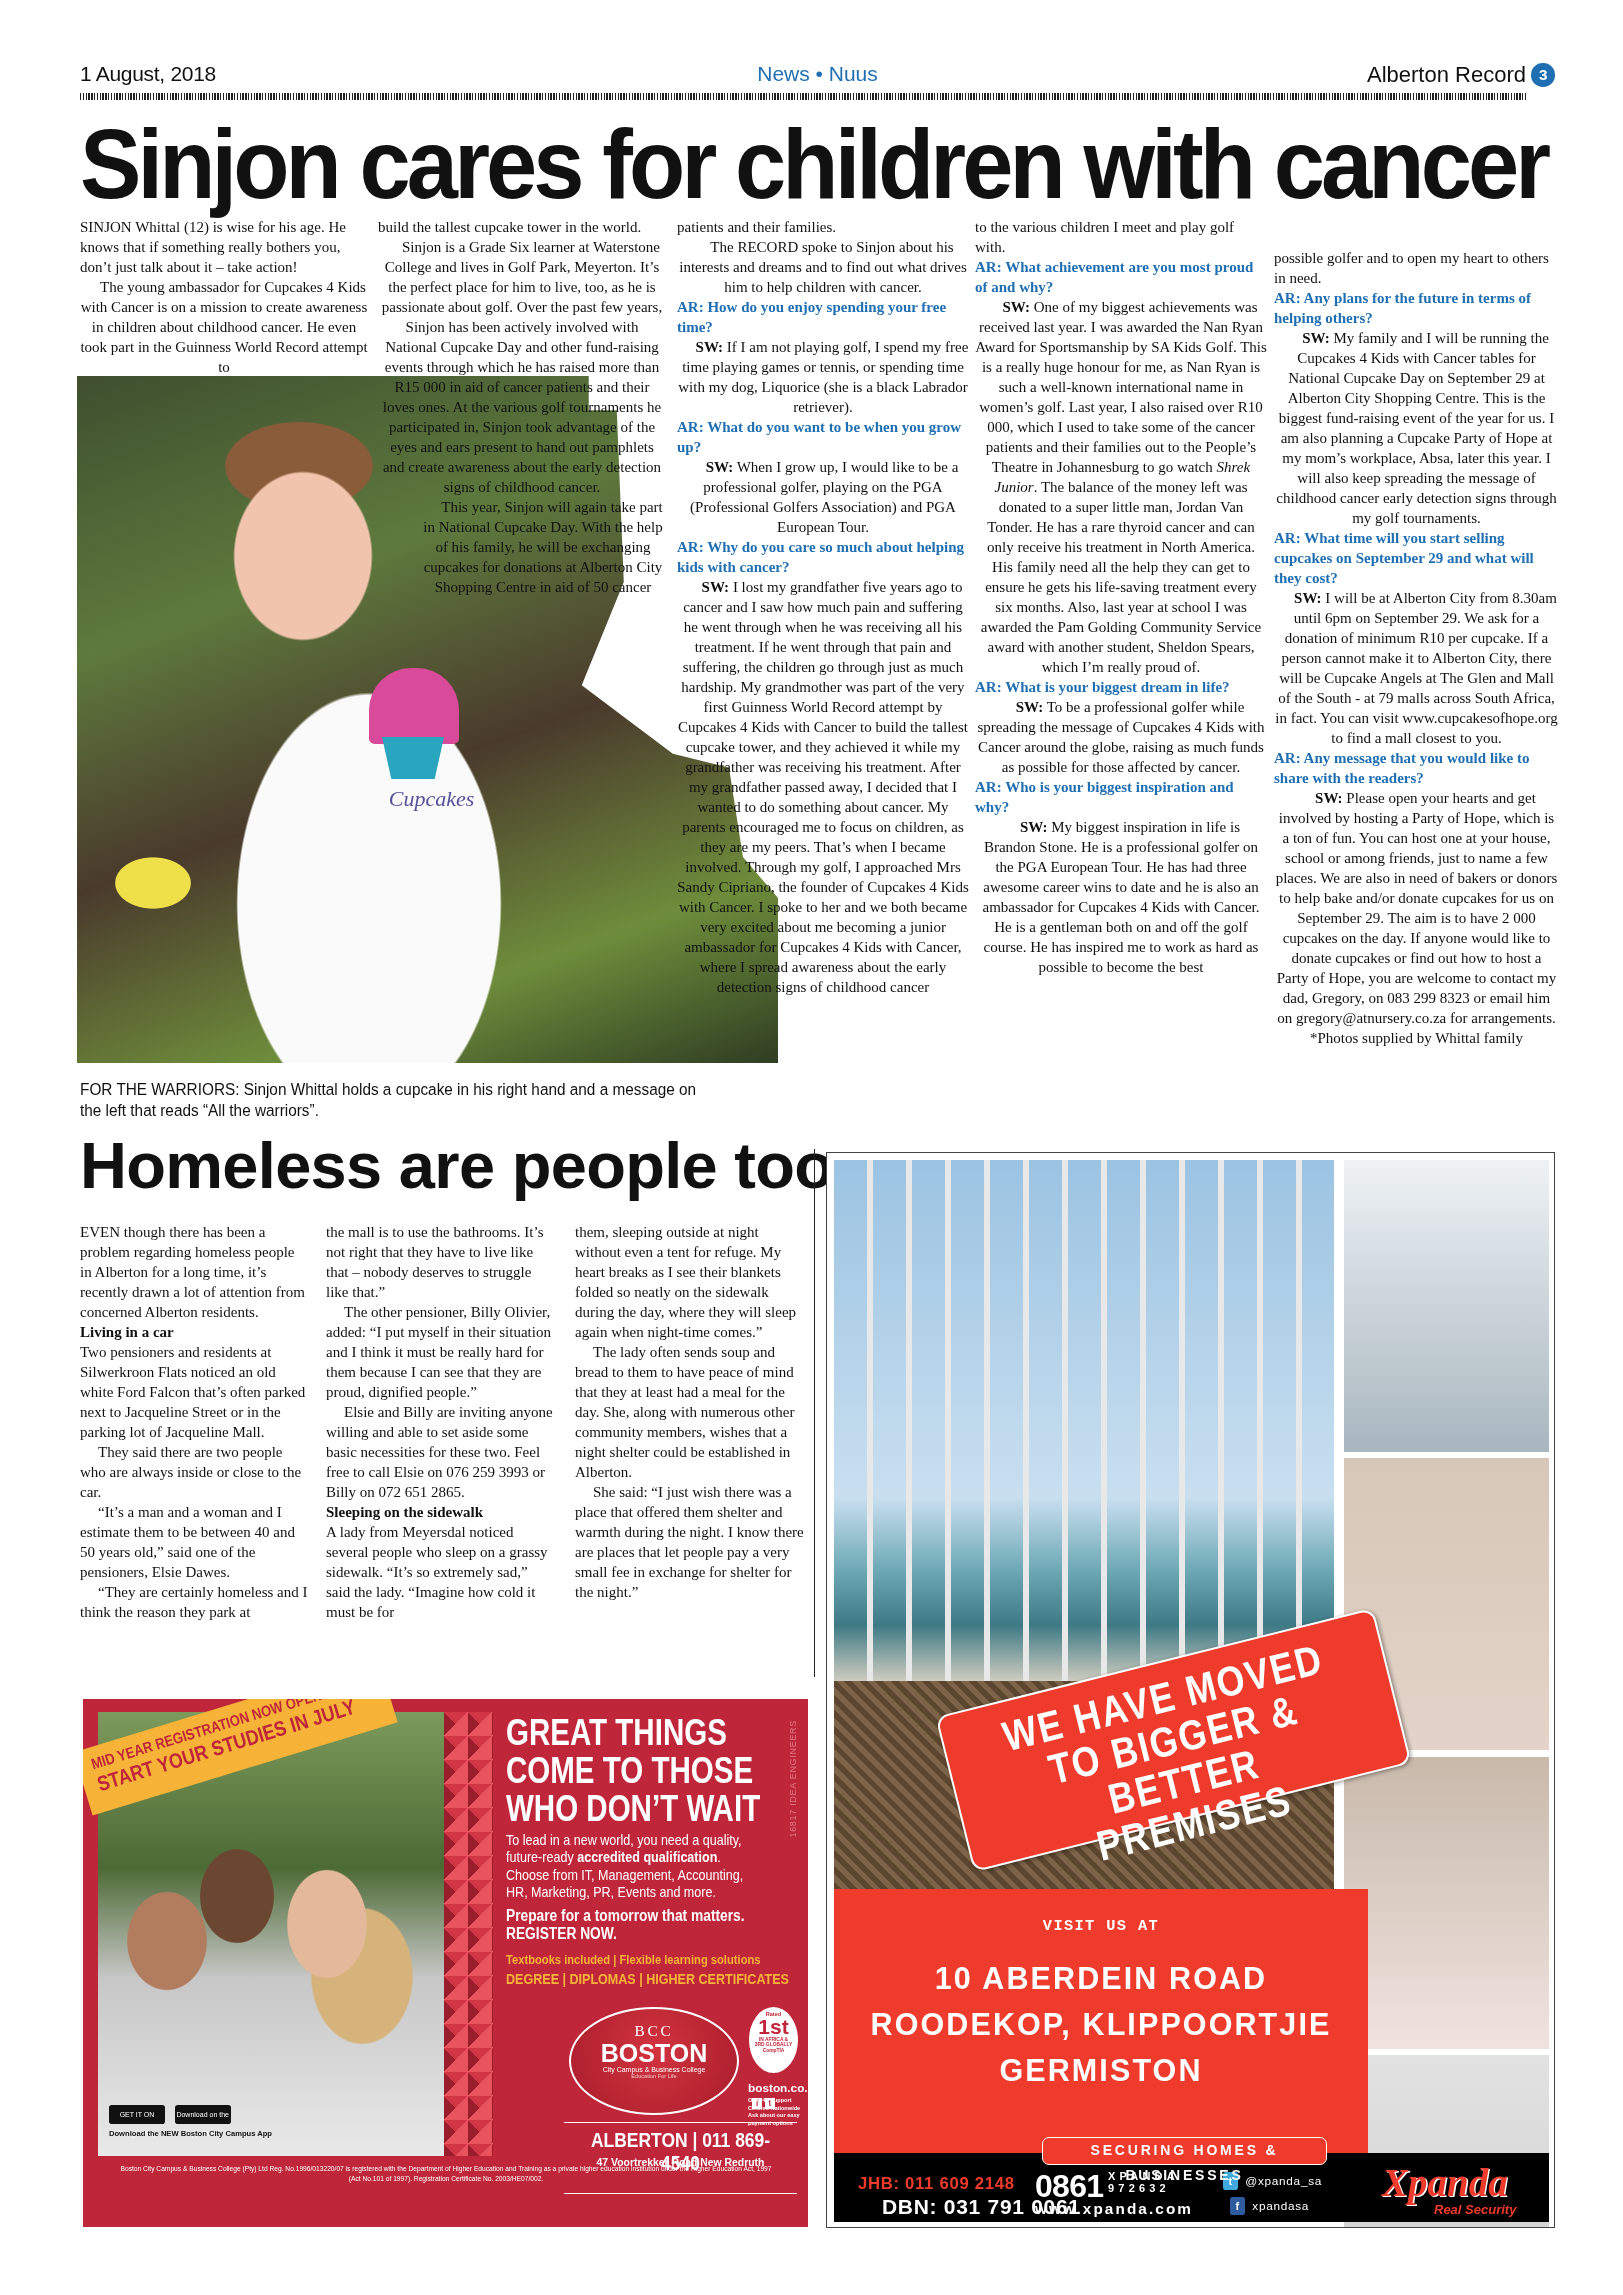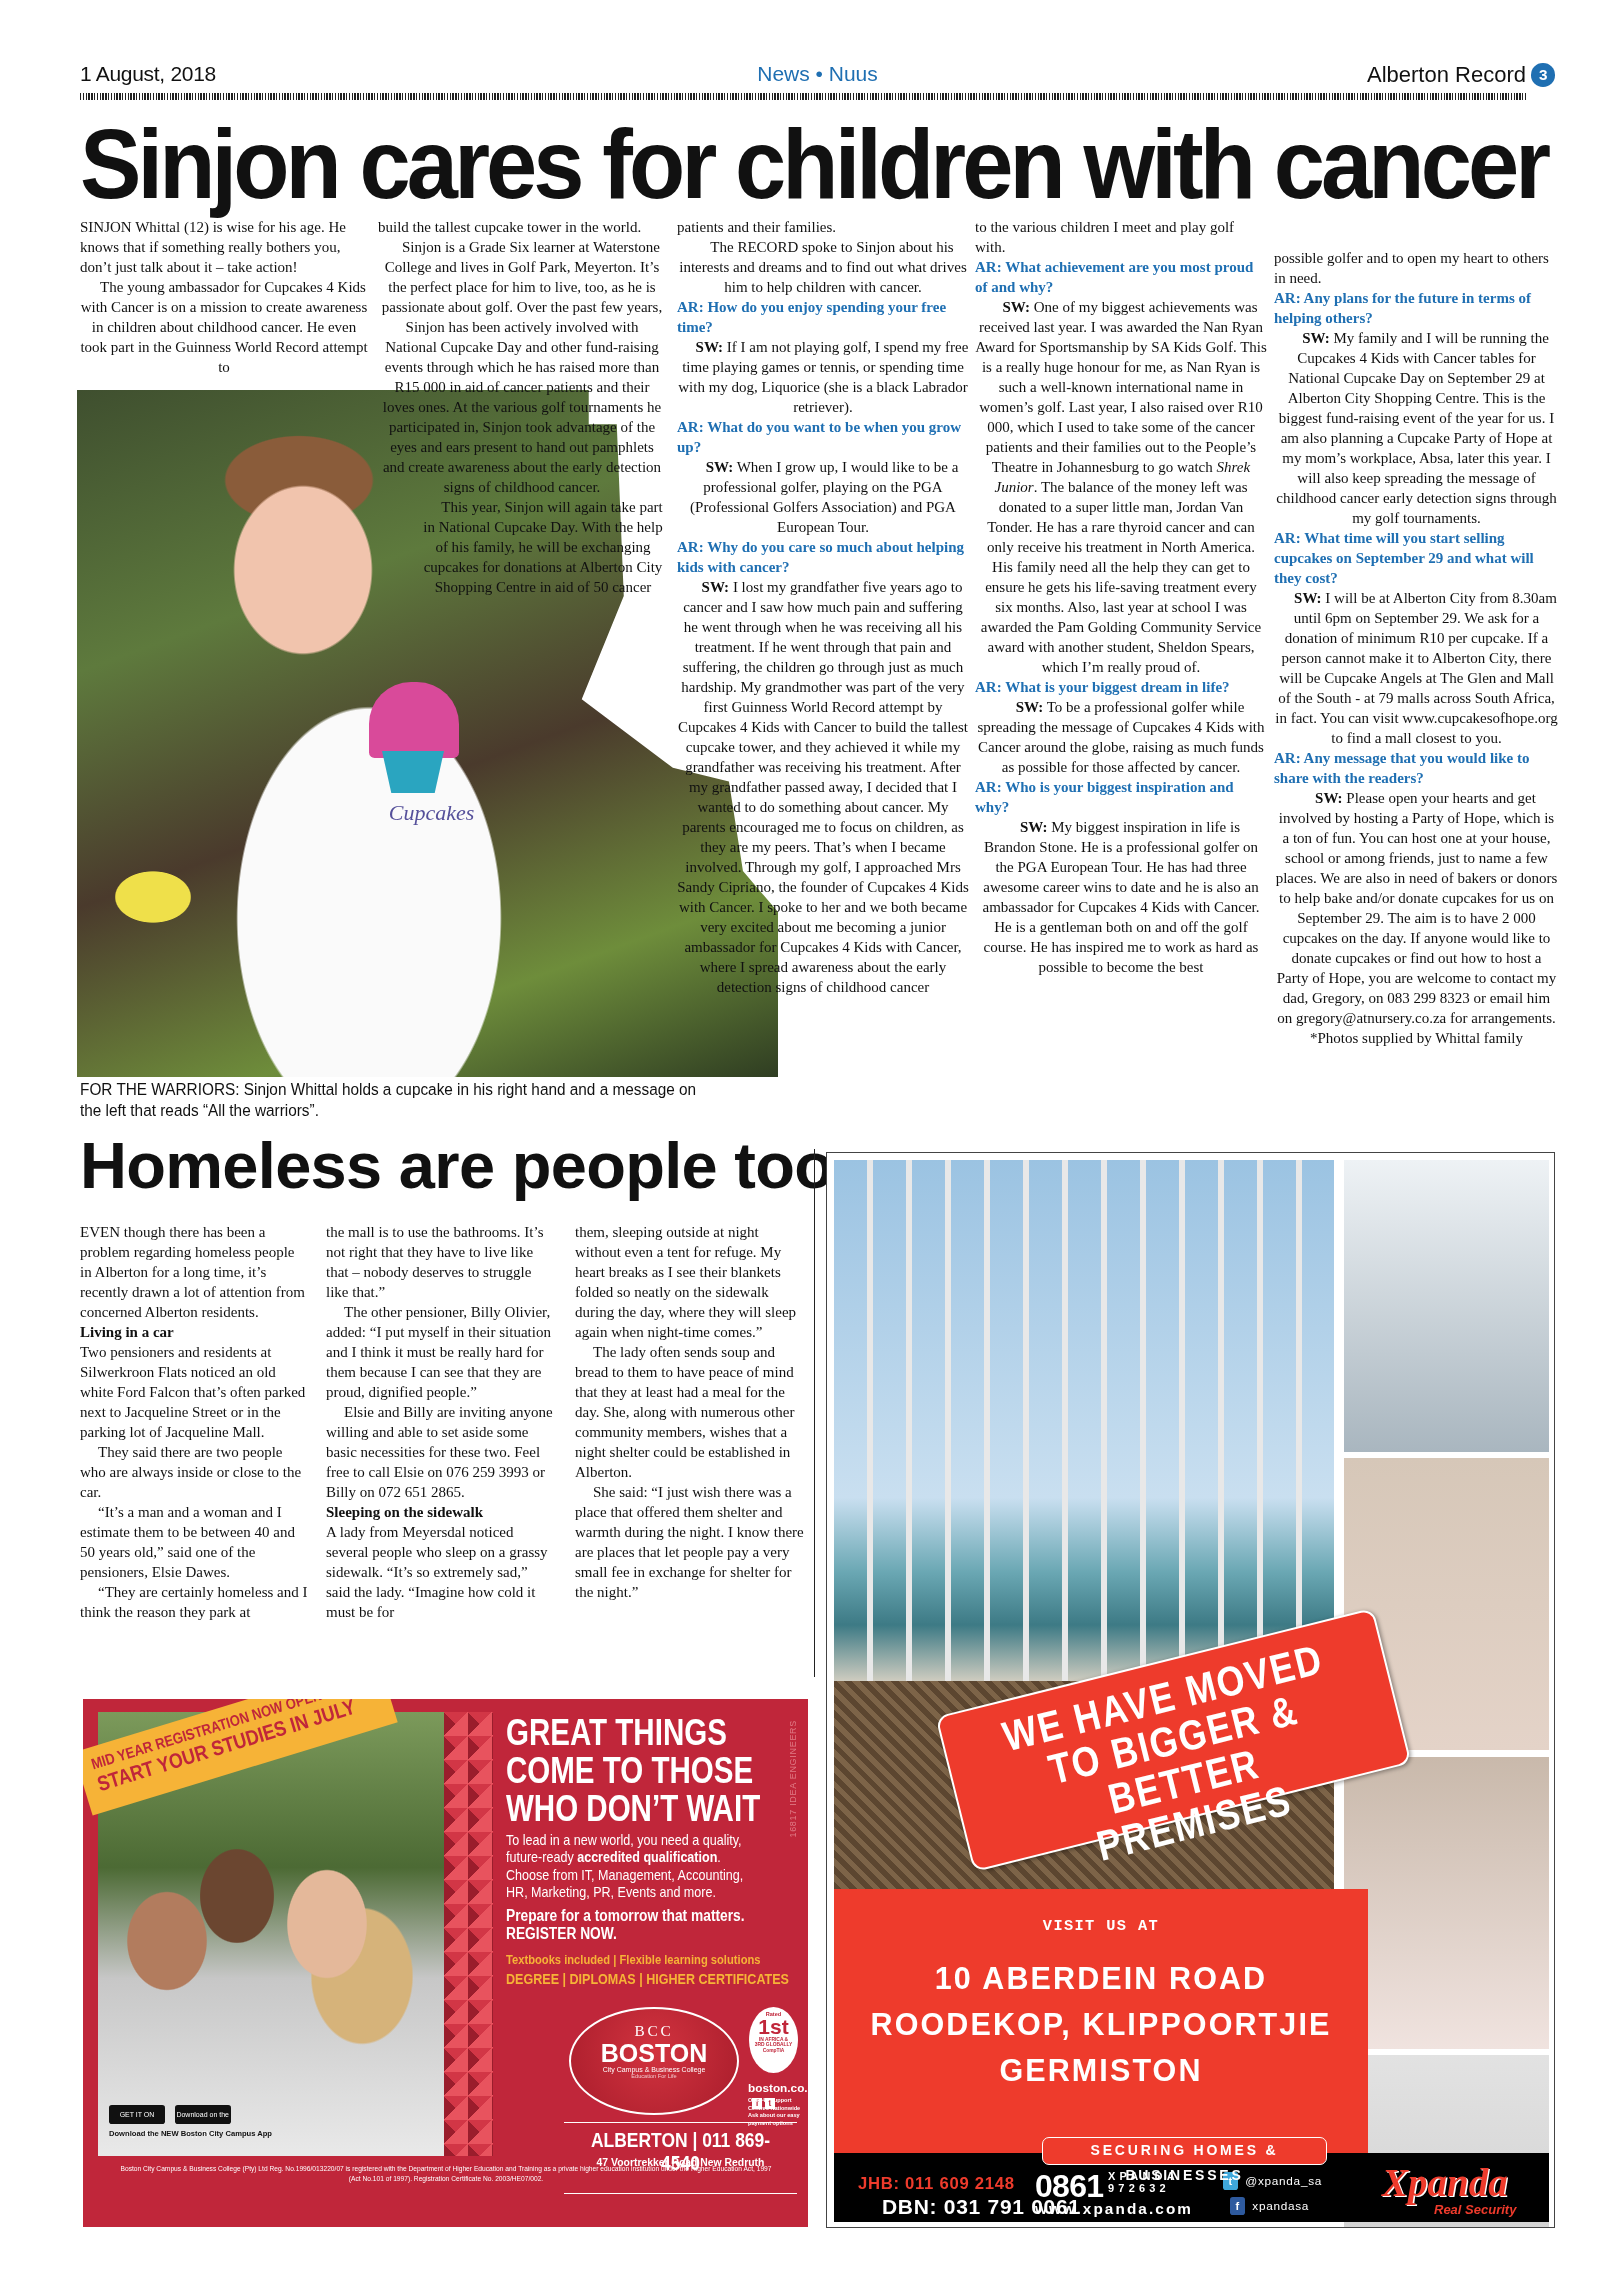--- a/index.html
+++ b/index.html
@@ -25,21 +25,21 @@
   .q { color: #1f6fb2; font-weight: bold; }
   .sw { font-weight: bold; }
   .col1 { left: 80px; top: 217px; width: 288px; }
   .col2 { left: 378px; top: 217px; width: 288px; }
   .col3 { left: 677px; top: 217px; width: 292px; }
   .col4 { left: 975px; top: 217px; width: 292px; }
   .col5 { left: 1274px; top: 217px; width: 285px; margin-top: 31px; }
   .credit { text-align: center; }
 
   
-  .photo { position: absolute; left: 77px; top: 390px; width: 701px; height: 687px;
+  .photo { position: absolute; left: 77px; top: 376px; width: 701px; height: 687px;
     background:
       radial-gradient(ellipse 97px 118px at 226px 180px, #f1c4ad 0 70%, transparent 72%),
       radial-gradient(ellipse 104px 62px at 222px 90px, #8a5c3a 0 70%, transparent 72%),
       radial-gradient(ellipse 187px 298px at 292px 528px, #fafafa 0 70%, transparent 71%),
       radial-gradient(ellipse 62px 42px at 76px 507px, #efe04a 0 60%, transparent 62%),
       linear-gradient(160deg, #3f4f2f 0%, #5e7a3d 30%, #4a3a2c 55%, #6e8d3b 80%, #2f3d22 100%);
     clip-path: polygon(0 0, 73% 0, 73% 5%, 77% 5%, 78% 30%, 72% 45%, 85% 55%, 93% 57%, 95% 70%, 100% 76%, 100% 100%, 0 100%); }
   .cupcake-logo { position: absolute; left: 292px; top: 292px; width: 90px; height: 76px; border-radius: 42px 42px 5.6px 5.6px; background: #d94a9a; }
   .cupcake-base { position: absolute; left: 305px; top: 361px; width: 62px; height: 42px; background: #2aa5c0; clip-path: polygon(0 0, 100% 0, 85% 100%, 15% 100%); }
   .shirt-text { position: absolute; left: 278px; top: 410px; width: 153px; font-family: "Liberation Serif", serif; font-style: italic; font-size: 22px; color: #55509a; text-align: center; }

